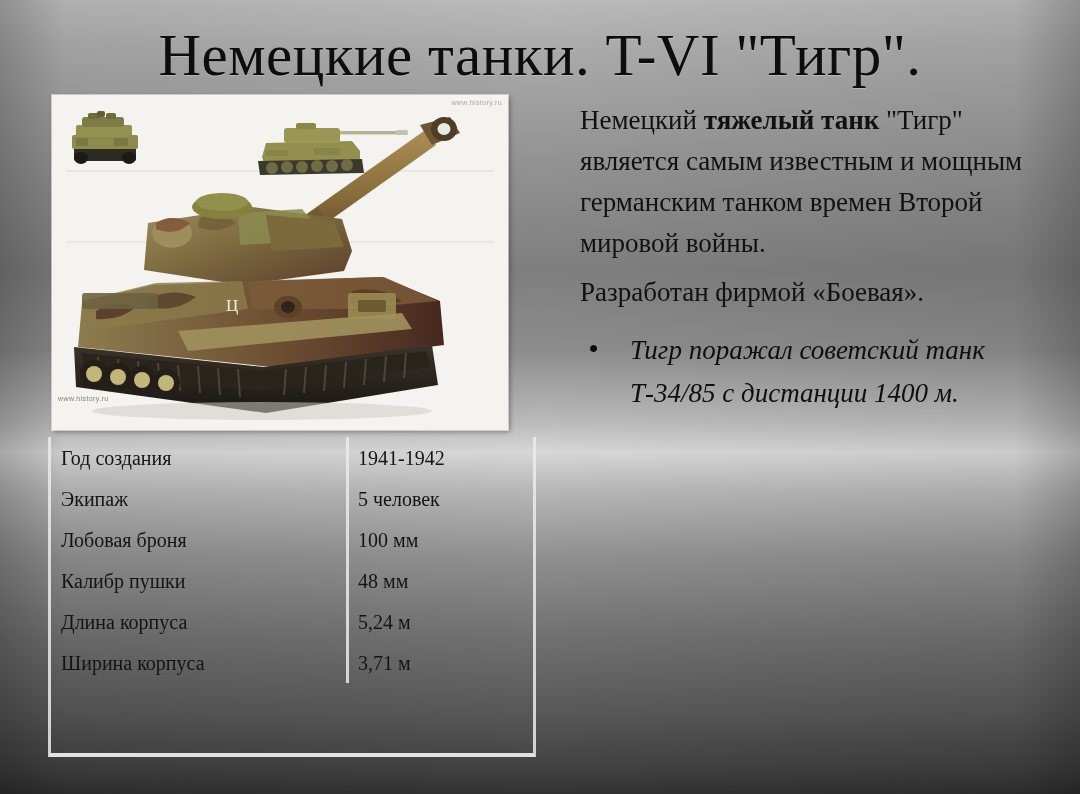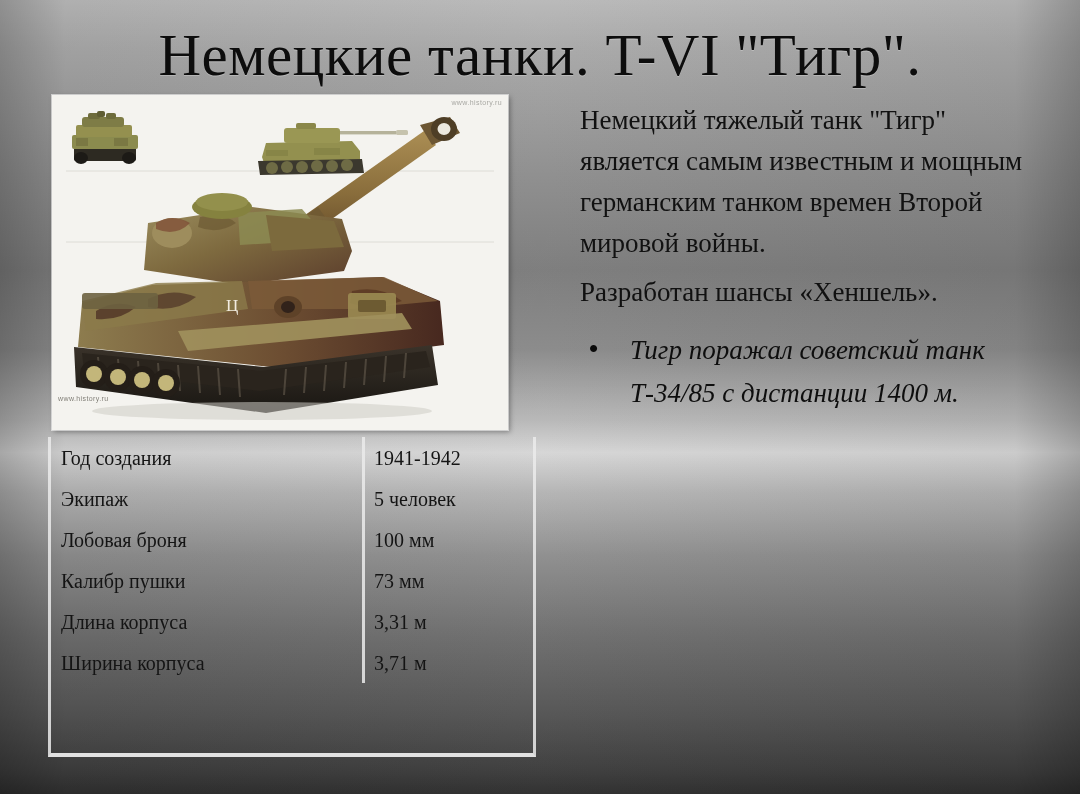--- a/index.html
+++ b/index.html
@@ -95,21 +95,21 @@
   }
   .spec-table table {
     width: 100%;
     border-collapse: collapse;
     table-layout: fixed;
   }
   .spec-table td {
     font-size: 20px;
     line-height: 20px;
     color: #141414;
-    padding: 5px 16px 5px 10px;
+    padding: 5px 0 5px 10px;
     height: 31px;
     vertical-align: middle;
     white-space: nowrap;
   }
   .spec-table td.k { width: 285px; }
   .spec-table td.v {
     border-left: 3px solid rgba(235,235,235,0.85);
     padding-left: 9px;
   }
 
@@ -119,21 +119,21 @@
     left: 580px;
     top: 100px;
     width: 468px;
   }
   .para {
     font-size: 27px;
     line-height: 41px;
     color: #111;
     margin: 0 0 8px 0;
   }
-  .para b { font-weight: normal; }
+  .para b { font-weight: bold; }
 
   .bullets {
     list-style: none;
     margin: 16px 0 0 0;
     padding: 0;
   }
   .bullets li {
     position: relative;
     font-size: 27px;
     line-height: 43px;
@@ -317,38 +317,38 @@
           <tr>
             <td class="k">Экипаж</td>
             <td class="v">5 человек</td>
           </tr>
           <tr>
             <td class="k">Лобовая броня</td>
             <td class="v">100 мм</td>
           </tr>
           <tr>
             <td class="k">Калибр пушки</td>
-            <td class="v">73 мм</td>
+            <td class="v">48 мм</td>
           </tr>
           <tr>
             <td class="k">Длина корпуса</td>
-            <td class="v">3,31 м</td>
+            <td class="v">5,24 м</td>
           </tr>
           <tr>
             <td class="k">Ширина корпуса</td>
             <td class="v">3,71 м</td>
           </tr>
         </tbody>
     </table>
   </div>
 
   <div class="content">
     <p class="para">
       <span>Немецкий </span><b>тяжелый танк</b><span> "Тигр" является самым известным и мощным германским танком времен Второй мировой войны.</span>
     </p>
-    <p class="para">Разработан шансы «Хеншель».</p>
+    <p class="para">Разработан фирмой «Боевая».</p>
 
     <ul class="bullets" id="bullet-list">
         <li>Тигр поражал советский танк Т-34/85 с дистанции 1400 м.</li>
       </ul>
   </div>
 
 </div>
 
 </body></html>

